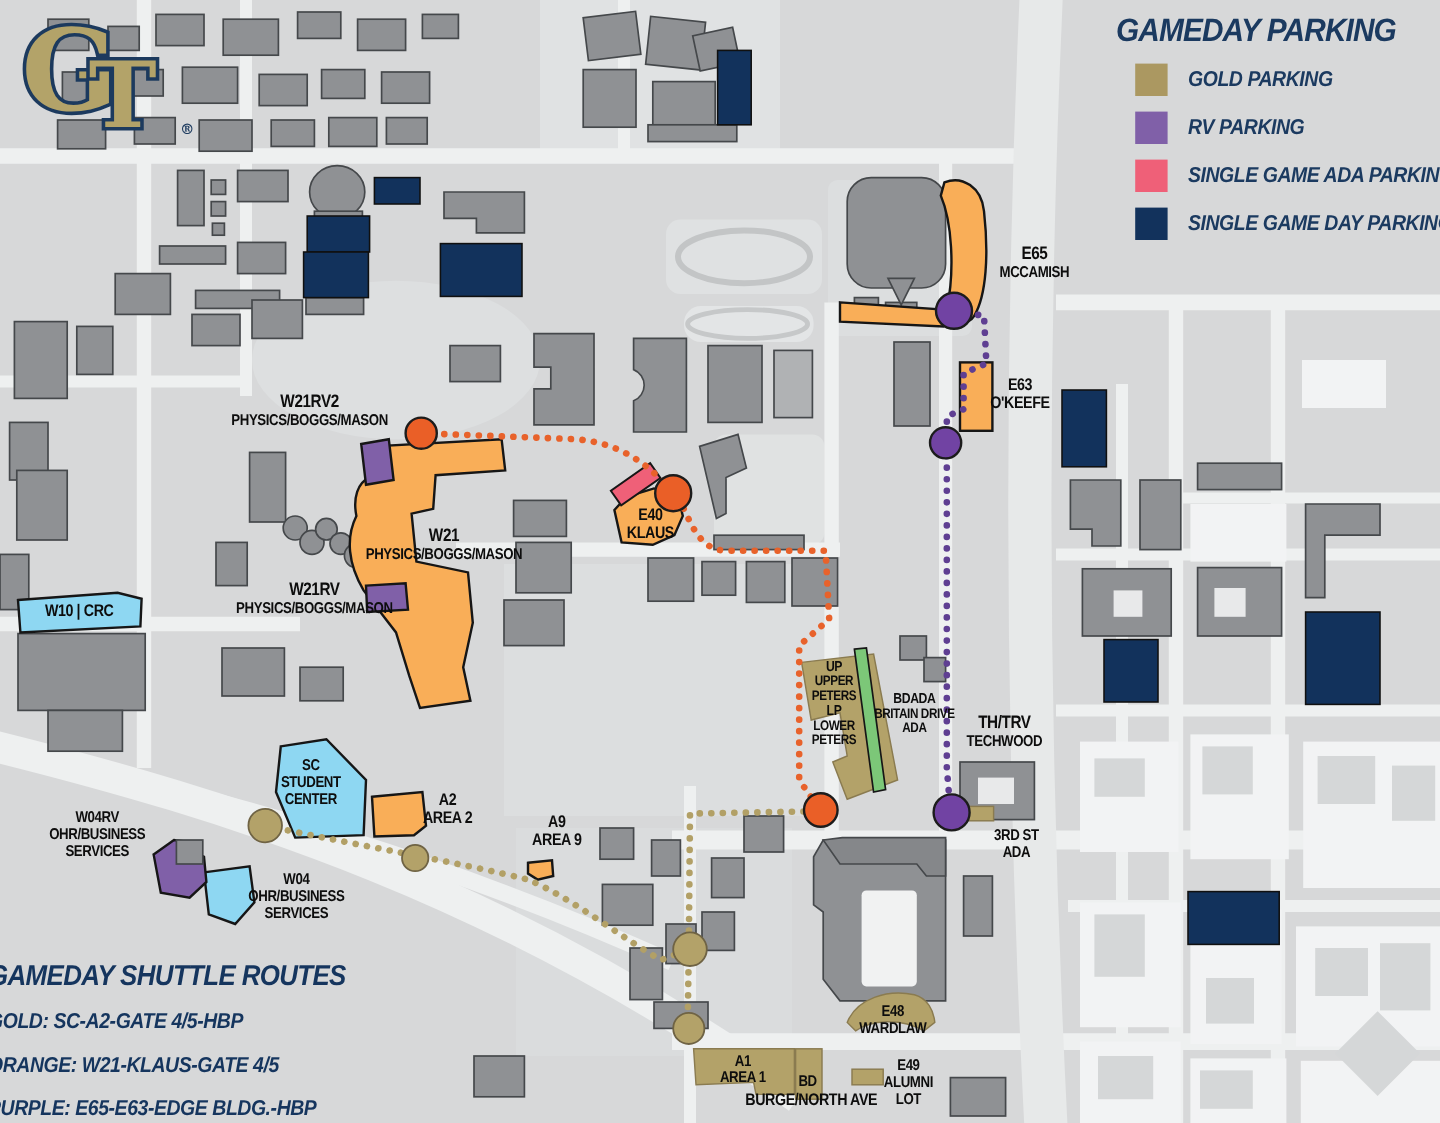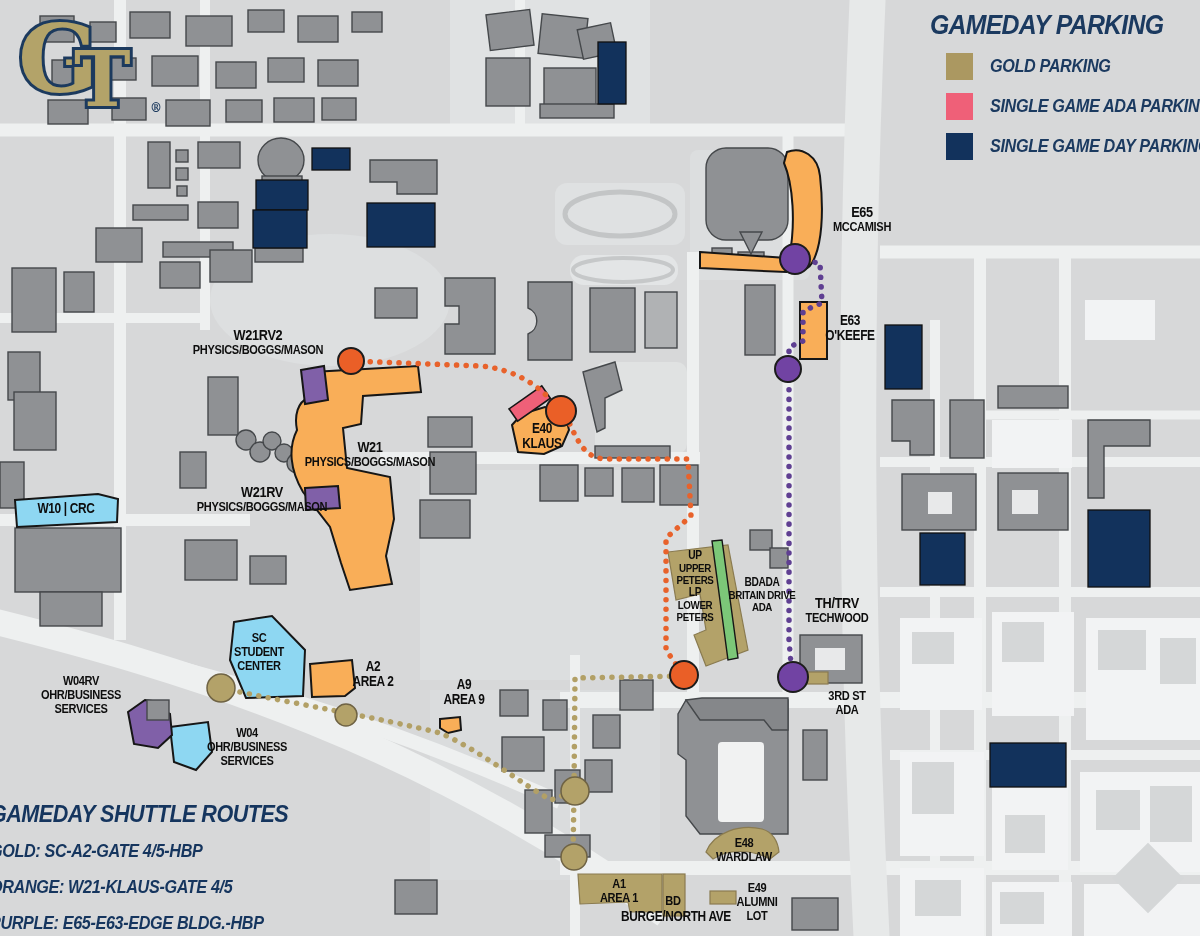--- a/index.html
+++ b/index.html
@@ -306,20 +306,24 @@
   </svg>
 </div>
 
 <div class="legend">
   <div class="legend-title">GAMEDAY PARKING</div>
   <div class="legend-row">
     <div class="swatch" style="background: rgb(171, 152, 97);"></div>
     <div class="legend-label">GOLD PARKING</div>
   </div>
   <div class="legend-row">
+    <div class="swatch" style="background: rgb(128, 96, 168);"></div>
+    <div class="legend-label">RV PARKING</div>
+  </div>
+  <div class="legend-row">
     <div class="swatch" style="background: rgb(239, 96, 120);"></div>
     <div class="legend-label">SINGLE GAME ADA PARKING</div>
   </div>
   <div class="legend-row">
     <div class="swatch" style="background: rgb(18, 50, 92);"></div>
     <div class="legend-label">SINGLE GAME DAY PARKING</div>
   </div>
 </div>
 
 <div class="shuttle">

